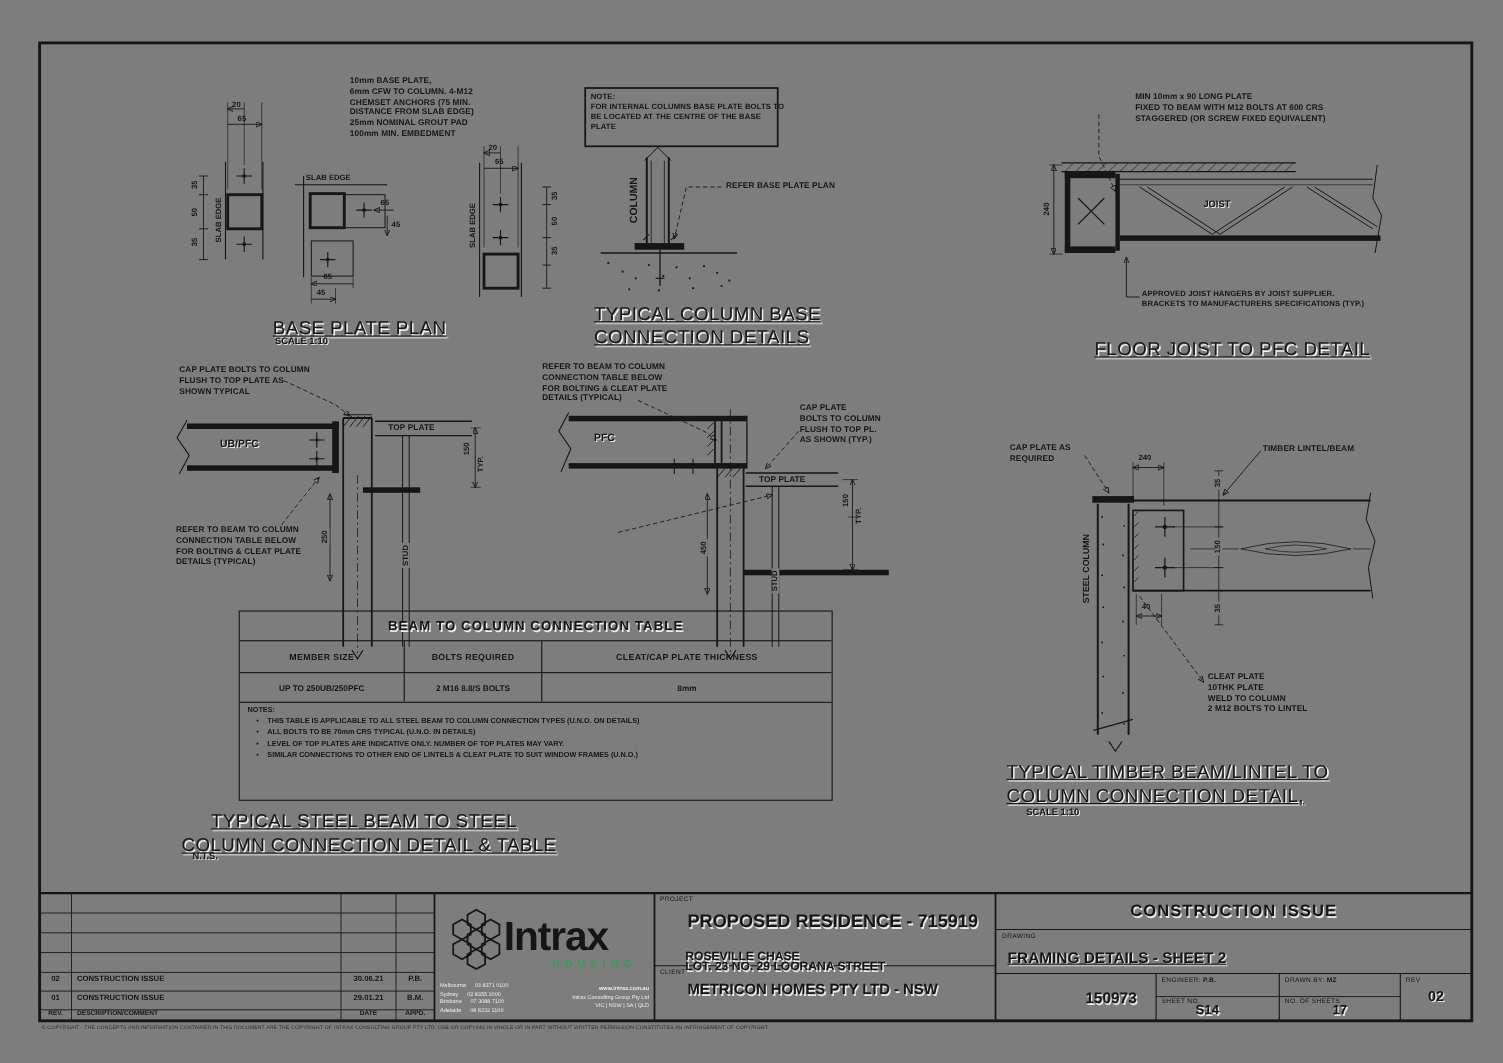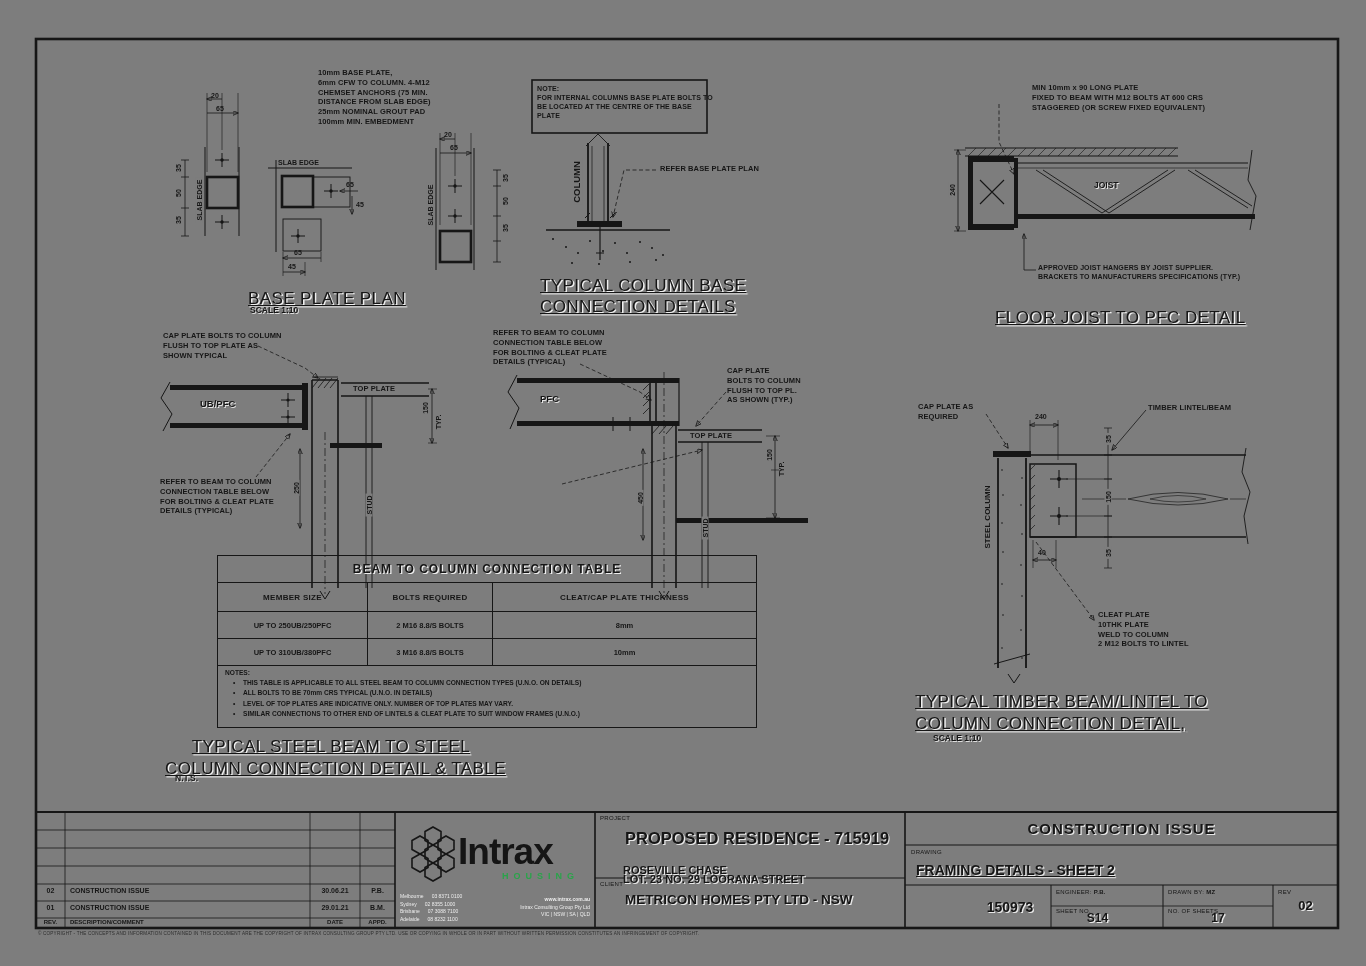--- a/index.html
+++ b/index.html
@@ -351,25 +351,20 @@
     <div class="ct-row ct-head">
       <div class="ct-cell c1">MEMBER SIZE</div>
       <div class="ct-cell c2">BOLTS REQUIRED</div>
       <div class="ct-cell c3">CLEAT/CAP PLATE THICKNESS</div>
     </div>
     <div class="ct-row ct-data">
       <div class="ct-cell c1">UP TO 250UB/250PFC</div>
       <div class="ct-cell c2">2 M16 8.8/S BOLTS</div>
       <div class="ct-cell c3">8mm</div>
     </div>
-    <div class="ct-row ct-data">
-      <div class="ct-cell c1">UP TO 310UB/380PFC</div>
-      <div class="ct-cell c2">3 M16 8.8/S BOLTS</div>
-      <div class="ct-cell c3">10mm</div>
-    </div>
     <div class="ct-notes">
       <div>NOTES:</div>
       <div class="nline"><span class="bullet">•</span><span>THIS TABLE IS APPLICABLE TO ALL STEEL BEAM TO COLUMN CONNECTION TYPES (U.N.O. ON DETAILS)</span></div>
       <div class="nline"><span class="bullet">•</span><span>ALL BOLTS TO BE 70mm CRS TYPICAL (U.N.O. IN DETAILS)</span></div>
       <div class="nline"><span class="bullet">•</span><span>LEVEL OF TOP PLATES ARE INDICATIVE ONLY. NUMBER OF TOP PLATES MAY VARY.</span></div>
       <div class="nline"><span class="bullet">•</span><span>SIMILAR CONNECTIONS TO OTHER END OF LINTELS &amp; CLEAT PLATE TO SUIT WINDOW FRAMES (U.N.O.)</span></div>
     </div>
   </div>
   <div class="lbl title" style="left:165px;top:736px;width:305px;line-height:1.3;">
     <div>TYPICAL STEEL BEAM TO STEEL</div>

